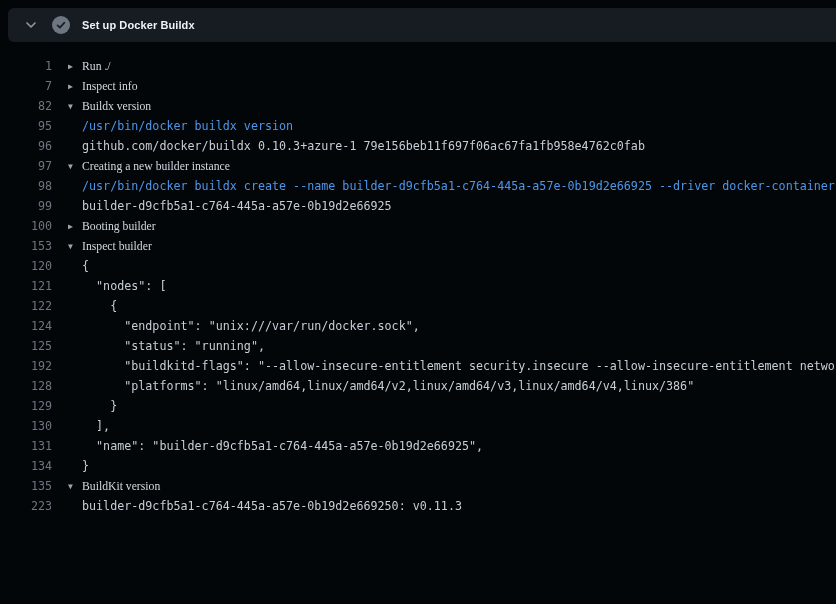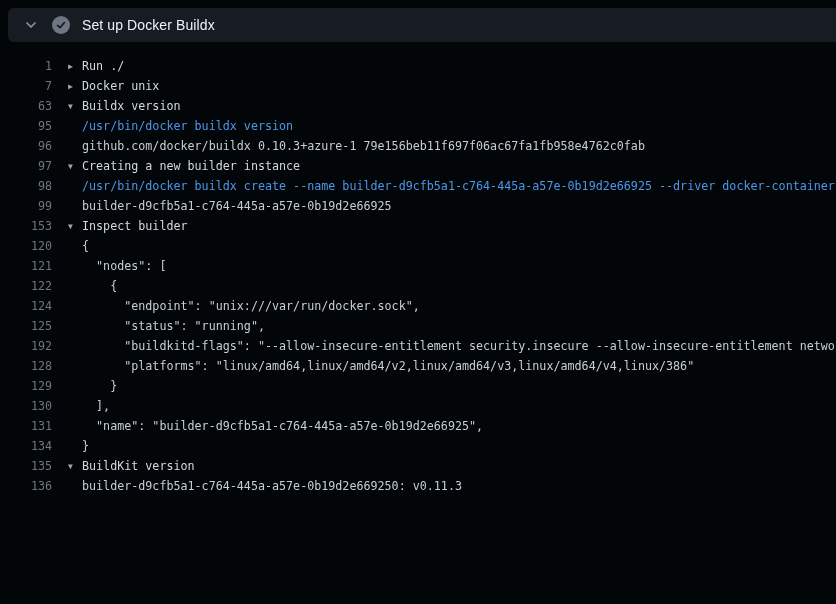--- a/index.html
+++ b/index.html
@@ -35,22 +35,23 @@
   .chevron { width: 14px; height: 14px; margin-right: 14px; flex: 0 0 auto; display: block; }
   .check-circle {
     width: 18px; height: 18px; border-radius: 50%;
     background: var(--check-circle-bg);
     margin-right: 12px; flex: 0 0 auto;
     display: flex; align-items: center; justify-content: center;
   }
   .check-circle svg { display: block; }
   .step-title {
     color: var(--header-text);
-    font-size: 14px;
+    font-size: 11px;
     letter-spacing: .1px;
+    font-weight: bold;
   }
   .log {
     position: absolute;
     left: 0; top: 42px; right: 0; bottom: 0;
     padding-top: 14px;
     font-family: "DejaVu Sans Mono", "Liberation Mono", monospace;
     font-size: 11.7px;
     overflow: hidden;
   }
   .row {
@@ -71,21 +72,21 @@
     overflow: hidden;
     white-space: pre;
   }
   .row .arrow {
     display: inline-block;
     width: 14px;
     font-size: 8px;
     color: var(--arrow);
     vertical-align: 1px;
   }
-  .row.group .txt { color: var(--group-text); }
+  .row.group .txt { color: var(--group-text); font-family: Liberation Serif, serif; }
   .row.command .txt { color: var(--command-text); }
   .row.output .txt { color: var(--output-text); }
   .row.group { cursor: pointer; }
 </style>
 </head>
 <body>
 
 <div class="step-header">
   <svg class="chevron" viewBox="0 0 14 14">
     <path d="M3 5 L7 9 L11 5" fill="none" stroke="var(--chevron)" stroke-width="1.7" stroke-linecap="round" stroke-linejoin="round"></path>
@@ -98,24 +99,24 @@
   <span class="step-title">Set up Docker Buildx</span>
 </div>
 
 <div class="log" id="log">
     <div class="row group">
     <span class="num">1</span>
     <span class="content"><span class="arrow">▶</span><span class="txt">Run ./</span></span>
   </div>
     <div class="row group">
     <span class="num">7</span>
-    <span class="content"><span class="arrow">▶</span><span class="txt">Docker unix</span></span>
+    <span class="content"><span class="arrow">▶</span><span class="txt">Inspect info</span></span>
   </div>
     <div class="row group">
-    <span class="num">63</span>
+    <span class="num">82</span>
     <span class="content"><span class="arrow">▼</span><span class="txt">Buildx version</span></span>
   </div>
     <div class="row command">
     <span class="num">95</span>
     <span class="content"><span class="arrow"></span><span class="txt">/usr/bin/docker buildx version</span></span>
   </div>
     <div class="row output">
     <span class="num">96</span>
     <span class="content"><span class="arrow"></span><span class="txt">github.com/docker/buildx 0.10.3+azure-1 79e156beb11f697f06ac67fa1fb958e4762c0fab</span></span>
   </div>
@@ -123,20 +124,24 @@
     <span class="num">97</span>
     <span class="content"><span class="arrow">▼</span><span class="txt">Creating a new builder instance</span></span>
   </div>
     <div class="row command">
     <span class="num">98</span>
     <span class="content"><span class="arrow"></span><span class="txt">/usr/bin/docker buildx create --name builder-d9cfb5a1-c764-445a-a57e-0b19d2e66925 --driver docker-container</span></span>
   </div>
     <div class="row output">
     <span class="num">99</span>
     <span class="content"><span class="arrow"></span><span class="txt">builder-d9cfb5a1-c764-445a-a57e-0b19d2e66925</span></span>
+  </div>
+    <div class="row group">
+    <span class="num">100</span>
+    <span class="content"><span class="arrow">▶</span><span class="txt">Booting builder</span></span>
   </div>
     <div class="row group">
     <span class="num">153</span>
     <span class="content"><span class="arrow">▼</span><span class="txt">Inspect builder</span></span>
   </div>
     <div class="row output">
     <span class="num">120</span>
     <span class="content"><span class="arrow"></span><span class="txt">{</span></span>
   </div>
     <div class="row output">
@@ -177,16 +182,16 @@
   </div>
     <div class="row output">
     <span class="num">134</span>
     <span class="content"><span class="arrow"></span><span class="txt">}</span></span>
   </div>
     <div class="row group">
     <span class="num">135</span>
     <span class="content"><span class="arrow">▼</span><span class="txt">BuildKit version</span></span>
   </div>
     <div class="row output">
-    <span class="num">136</span>
+    <span class="num">223</span>
     <span class="content"><span class="arrow"></span><span class="txt">builder-d9cfb5a1-c764-445a-a57e-0b19d2e669250: v0.11.3</span></span>
   </div>
   </div>
 
 </body></html>

